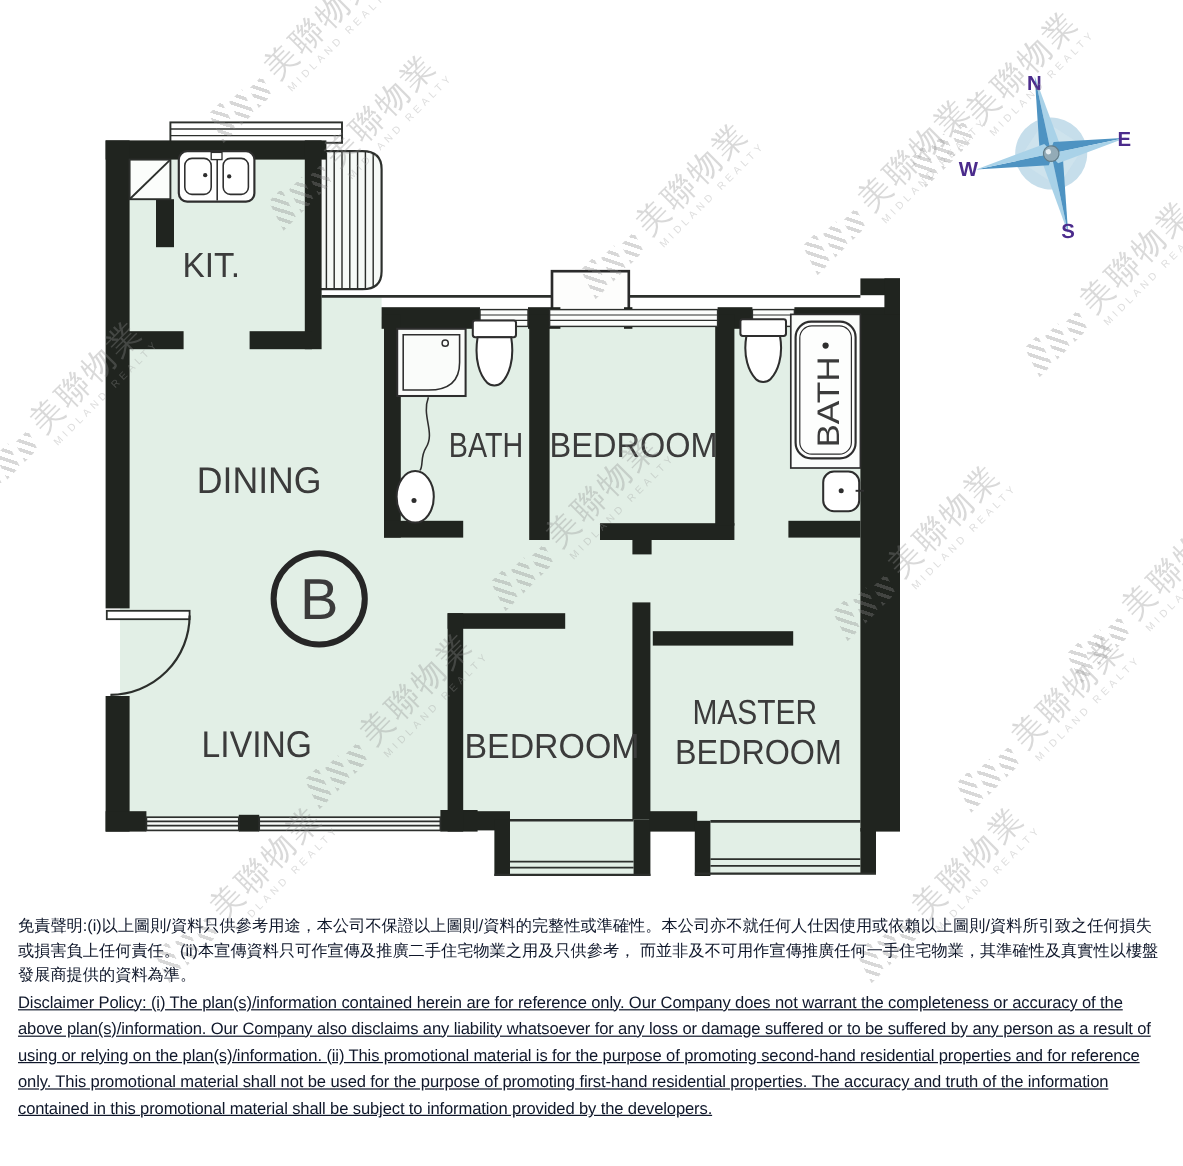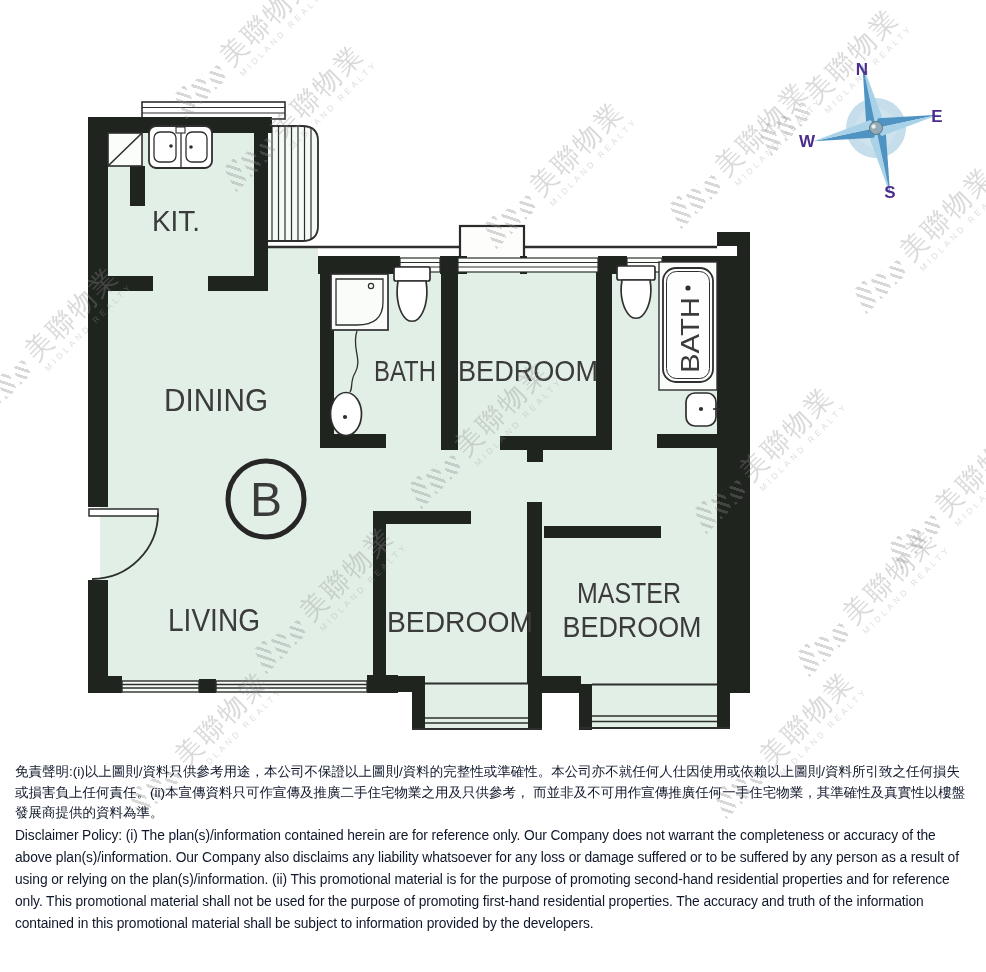--- a/index.html
+++ b/index.html
@@ -11,21 +11,21 @@
   #wm-layer{position:absolute;left:0;top:0;width:986px;height:972px;z-index:2;pointer-events:none;}
   .wm{position:absolute;opacity:.33;transform:translate(-50%,-50%) rotate(-45deg);}
   .wm-row{display:flex;align-items:flex-end;color:#8f8f8f;font-size:27px;letter-spacing:3px;white-space:nowrap;line-height:1;}
   .wm-bar{display:inline-block;width:15px;margin-right:5px;transform:skewX(-18deg);
           background:repeating-linear-gradient(50deg,#8a8a8a 0 2.5px,transparent 2.5px 6px);}
   .wm-bar.b1{height:26px}.wm-bar.b2{height:21px}.wm-bar.b3{height:17px;margin-right:9px}
   .wm-en{color:#9b9b9b;font-size:8.5px;letter-spacing:3.4px;margin-left:66px;margin-top:2px;white-space:nowrap;}
   
   #disclaimer{position:absolute;left:15px;top:762px;width:958px;z-index:3;color:#0f172a;}
   #disclaimer .cn{margin:0 0 1px 0;font-size:13.5px;line-height:20.5px;}
-  #disclaimer .en{margin:0;font-size:13.8px;line-height:22.2px;letter-spacing:-0.1px;}
+  #disclaimer .en{margin:0;font-size:13.8px;line-height:22.2px;letter-spacing:-0.1px;text-decoration:underline;}
 </style>
 </head>
 <body>
 
 <svg id="plan-svg" width="986" height="790" viewBox="0 0 986 790" xmlns="http://www.w3.org/2000/svg">
 
   <path fill="#e2efe6" d="M100,120 L268,120 L268,247 L318,247 L318,264 L748,264 L748,690 L730,690 L730,729
            L580,729 L580,690 L541,690 L541,729 L412,729 L412,690 L100,690 Z"></path>
 
   <g stroke="#2c2f2c" fill="#f6faf7">

